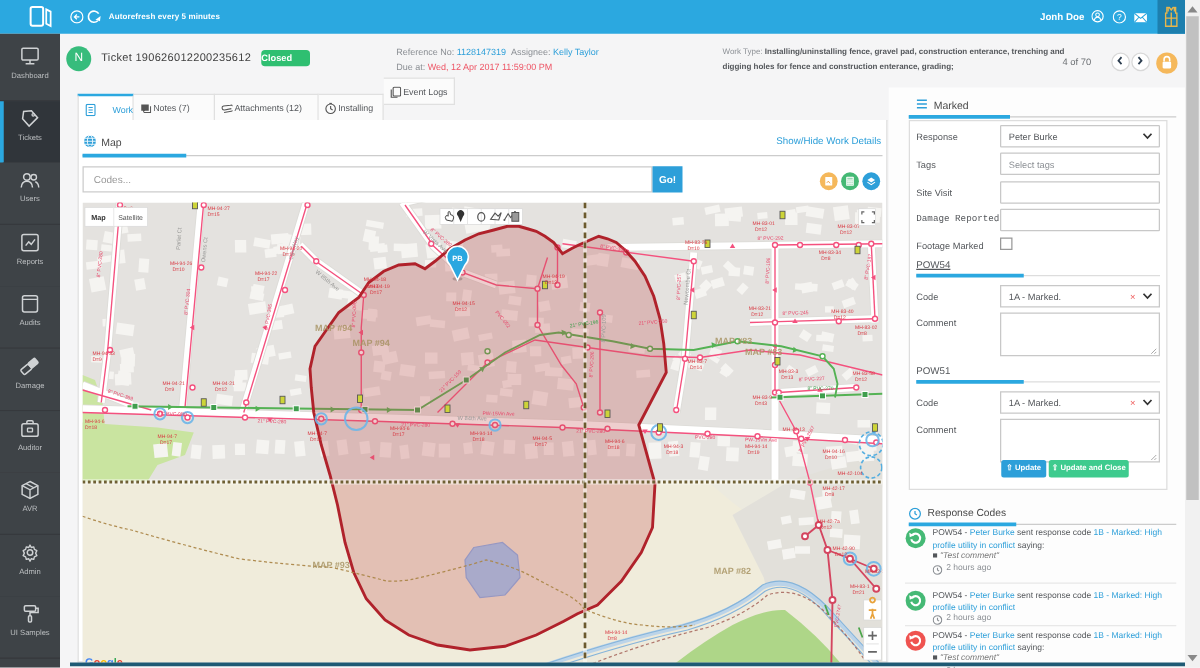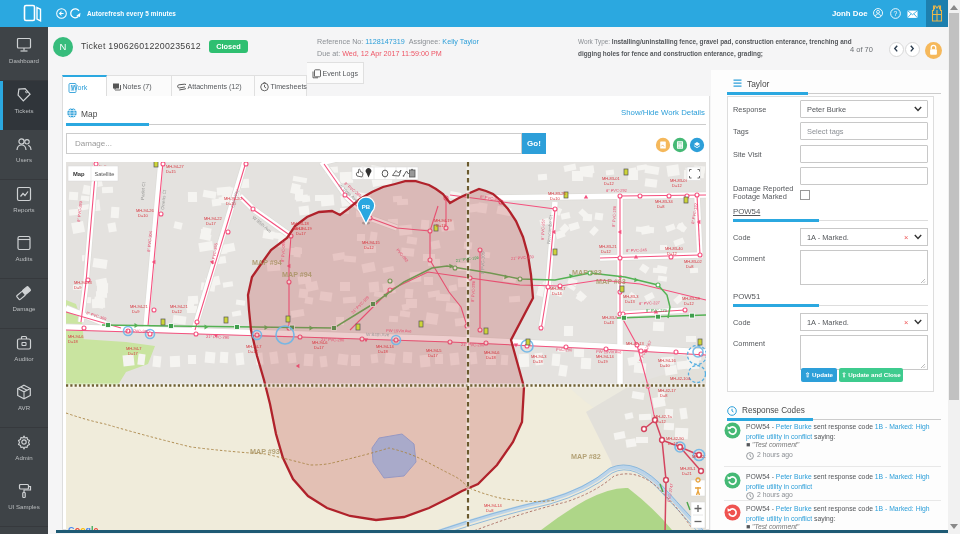--- a/index.html
+++ b/index.html
@@ -113,21 +113,21 @@
     <svg class="abs" style="left:15px;top:5px" width="18" height="18" viewBox="0 0 18 18">
       <rect x="4.5" y="2.5" width="9" height="4.5" rx="1" fill="none" stroke="#cfd2d4" stroke-width="1.2"></rect>
       <path d="M13.5 4.5 h2 v3.5 h-6.5 v2.5" fill="none" stroke="#cfd2d4" stroke-width="1.2"></path>
       <rect x="7.8" y="10.5" width="2.4" height="5" rx="0.8" fill="none" stroke="#cfd2d4" stroke-width="1.2"></rect>
     </svg>
     <div class="abs" style="left:0px;top:26px;width:48px;text-align:center;font-size:6.1px;color:#bcbfc1;">UI Samples</div>
   </div>
 
 <div class="abs" style="left:53px;top:37px;width:20px;height:20px;border-radius:50%;background:#37bc7c;color:#fff;font-size:9.5px;text-align:center;line-height:20px;">N</div>
 <div class="abs" style="left:81px;top:41px;font-size:8.8px;color:#3f3f3f;letter-spacing:0.25px;">Ticket 190626012200235612</div>
-<div class="abs" style="left:209px;top:40px;width:39px;height:13px;background:#2fbf71;border-radius:3px;color:#fff;font-size:7.4px;font-weight:bold;text-align:center;line-height:13px;">Closed</div>
+<div class="abs" style="left:209px;top:40px;width:39px;height:13px;background:#2fbf71;border-radius:3px;color:#fff;font-size:7.4px;font-weight:bold;line-height:13px;">Closed</div>
 <div class="abs" style="left:317px;top:37px;font-size:7.2px;color:#8b8f94;">Reference No: <span style="color:#2d9fd9">1128147319</span> &nbsp;Assignee: <span style="color:#2d9fd9">Kelly Taylor</span></div>
 <div class="abs" style="left:317px;top:49px;font-size:7.2px;color:#8b8f94;">Due at: <span style="color:#ee5565">Wed, 12 Apr 2017 11:59:00 PM</span></div>
 <div class="abs" style="left:578px;top:38px;font-size:6.4px;color:#8b8f94;">Work Type: <span style="color:#54575b;font-weight:bold;">Installing/uninstalling fence, gravel pad, construction enterance, trenching and</span></div>
 <div class="abs" style="left:578px;top:49.5px;font-size:6.4px;color:#54575b;font-weight:bold;">digging holes for fence and construction enterance, grading;</div>
 <div class="abs" style="left:850px;top:45px;font-size:7.5px;color:#6b6f73;">4 of 70</div>
 <div class="abs" style="left:888.5px;top:41.5px;width:15px;height:15px;border-radius:50%;background:#fff;border:1px solid #d8d8d8;"></div>
 <svg class="abs" style="left:887.5px;top:41px" width="16" height="16" viewBox="0 0 17 17">
     <path d="M9.8 5 L7.2 8 l2.6 3" fill="none" stroke="#2d3e50" stroke-width="1.5"></path>
   </svg>
 <div class="abs" style="left:904.5px;top:41.5px;width:15px;height:15px;border-radius:50%;background:#fff;border:1px solid #d8d8d8;"></div>
@@ -138,63 +138,63 @@
 <svg class="abs" style="left:925px;top:41.5px" width="17" height="17" viewBox="0 0 19 19">
 <rect x="5.7" y="8.2" width="7.6" height="6" rx="1" fill="#fff"></rect>
 <path d="M7 8 V6.2 a2.5 2.5 0 0 1 5 0 V8" fill="none" stroke="#fff" stroke-width="1.4"></path>
   </svg>
 
 <div class="abs" style="left:62px;top:75px;width:45px;height:22px;background:#fff;border:1px solid #ddd;border-top:2px solid #2ba8e0;border-bottom:1px solid #fff;color:#2d9fd9;font-size:7.1px;">
     <svg class="abs" style="left:5px;top:6px" width="9" height="10" viewBox="0 0 9 10">
       <rect x="1" y="0.5" width="7" height="9" rx="1" fill="none" stroke="#2d9fd9" stroke-width="0.9"></rect>
       <path d="M2.8 3 h3.4 M2.8 5 h3.4 M2.8 7 h3.4" stroke="#2d9fd9" stroke-width="0.8"></path>
     </svg>
-    <span class="abs" style="left:8px;top:6.5px;">Work</span>
+    <span class="abs" style="left:27px;top:6.5px;">Work</span>
   </div>
 <div class="abs" style="left:107px;top:75px;width:65px;height:22px;background:#fbfbfb;border:1px solid #e0e0e0;border-left:none;color:#54575b;font-size:7.1px;">
     <svg class="abs" style="left:5px;top:6px" width="9" height="10" viewBox="0 0 9 10">
       <path d="M1 1.5 h6 v5 h-3 l-1.5 1.5 v-1.5 h-1.5 Z" fill="#555"></path>
       <path d="M3 8 h5.5 v-5" fill="none" stroke="#555" stroke-width="0.9"></path>
     </svg>
     <span class="abs" style="left:15.5px;top:6.5px;">Notes (7)</span>
   </div>
 <div class="abs" style="left:172px;top:75px;width:83px;height:22px;background:#fbfbfb;border:1px solid #e0e0e0;border-left:none;color:#54575b;font-size:7.1px;">
     <svg class="abs" style="left:5px;top:6px" width="9" height="10" viewBox="0 0 9 10">
       <path d="M7.5 2.5 L4 6.8 a1.6 1.6 0 0 1 -2.6-1.9 L5.2 0.9 a2.4 2.4 0 0 1 3.6 3.2 L5 8.6" fill="none" stroke="#555" stroke-width="0.9" transform="rotate(40 4.5 4.5)"></path>
     </svg>
     <span class="abs" style="left:15.5px;top:6.5px;">Attachments (12)</span>
   </div>
 <div class="abs" style="left:255px;top:75px;width:52px;height:22px;background:#fbfbfb;border:1px solid #e0e0e0;border-left:none;color:#54575b;font-size:7.1px;">
     <svg class="abs" style="left:5px;top:6px" width="9" height="10" viewBox="0 0 9 10">
       <circle cx="4.5" cy="5" r="3.8" fill="none" stroke="#555" stroke-width="0.9"></circle>
       <path d="M4.5 2.8 V5 l1.6 1" fill="none" stroke="#555" stroke-width="0.9"></path>
       <path d="M3.5 0.7 h2" stroke="#555" stroke-width="0.9"></path>
     </svg>
-    <span class="abs" style="left:15.5px;top:6.5px;">Timesheets</span>
+    <span class="abs" style="left:15.5px;top:6.5px;">Installing</span>
   </div>
 <div class="abs" style="left:307px;top:62px;width:57px;height:22px;background:#fbfbfb;border:1px solid #e0e0e0;border-left:none;color:#54575b;font-size:7.1px;">
     <svg class="abs" style="left:5px;top:6px" width="9" height="10" viewBox="0 0 9 10">
       <rect x="2.5" y="0.8" width="6" height="7" rx="0.8" fill="none" stroke="#555" stroke-width="0.9"></rect>
       <path d="M1 2.5 v6.3 h5" fill="none" stroke="#555" stroke-width="0.9"></path>
     </svg>
     <span class="abs" style="left:15.5px;top:6.5px;">Event Logs</span>
   </div>
 <div class="abs" style="left:377px;top:96px;width:333px;height:1px;background:#ddd;"></div>
 
 <div class="abs" style="left:62px;top:96px;width:648px;height:434px;background:#fff;border:1px solid #ddd;border-top:none;"></div>
 <svg class="abs" style="left:67px;top:108px" width="10" height="10" viewBox="0 0 10 10">
 <circle cx="5" cy="5" r="4.7" fill="#2d9fd9"></circle>
     <ellipse cx="5" cy="5" rx="2.1" ry="4.7" fill="none" stroke="#fff" stroke-width="0.7"></ellipse>
     <path d="M0.3 5 h9.4 M1 2.6 h8 M1 7.4 h8" stroke="#fff" stroke-width="0.7" fill="none"></path>
   </svg>
 <div class="abs" style="left:81px;top:109px;font-size:8.4px;color:#4a4a4a;">Map</div>
 <div class="abs" style="left:555px;top:108px;width:150px;text-align:right;font-size:7.8px;color:#2d9fd9;">Show/Hide Work Details</div>
 <div class="abs" style="left:66px;top:124px;width:640px;height:1px;background:#ccc;"></div>
 <div class="abs" style="left:66px;top:123px;width:83px;height:2.5px;background:#2ba8e0;"></div>
-<div class="abs" style="left:66px;top:133px;width:456px;height:21px;background:#fff;border:1px solid #ccc;font-size:8px;color:#999;line-height:20px;padding-left:8px;">Damage...</div>
+<div class="abs" style="left:66px;top:133px;width:456px;height:21px;background:#fff;border:1px solid #ccc;font-size:8px;color:#999;line-height:20px;padding-left:8px;">Codes...</div>
 <div class="abs" style="left:522px;top:133px;width:24px;height:21px;background:#2d9fd9;color:#fff;font-size:8px;font-weight:bold;text-align:center;line-height:21px;">Go!</div>
 <svg class="abs" style="left:655px;top:137px" width="16" height="16" viewBox="-9.2 -9.2 18.4 18.4">
     <circle r="8.2" fill="#f5b85b"></circle>
     <g>
       <rect x="-3.2" y="-4" width="6.4" height="8" rx="0.6" fill="#fff"></rect>
       <path d="M-1.8 1.5 l1.4-1.6 1.6 2" stroke="#e89a3c" stroke-width="0.8" fill="none"></path>
     </g>
   </svg>
 <svg class="abs" style="left:672px;top:137px" width="16" height="16" viewBox="-9.2 -9.2 18.4 18.4">
     <circle r="8.2" fill="#45b975"></circle>
@@ -812,36 +812,36 @@
 <rect x="625" y="340" width="14" height="26" fill="#fff" stroke="#d5d5d5" stroke-width="0.5"></rect>
 <line x1="627" y1="353" x2="637" y2="353" stroke="#e8e8e8" stroke-width="1"></line>
 <path d="M632,343 v7 M628.5,346.5 h7" stroke="#666" stroke-width="1.3"></path>
 <path d="M628.5,359.5 h7" stroke="#666" stroke-width="1.3"></path>
 <text x="2" y="371" font-size="8.8" font-weight="bold" font-family="Liberation Sans"><tspan fill="#4285F4">G</tspan><tspan fill="#EA4335">o</tspan><tspan fill="#FBBC05">o</tspan><tspan fill="#4285F4">g</tspan><tspan fill="#34A853">l</tspan><tspan fill="#EA4335">e</tspan></text>
 </svg>
 <div class="abs" style="left:711px;top:70px;width:237px;height:461px;background:#fdfdfd;"></div>
 <svg class="abs" style="left:733px;top:79px" width="9" height="9" viewBox="0 0 9 9">
     <path d="M0.5 1.2 h8 M0.5 4.2 h8 M0.5 7.2 h8" stroke="#2d9fd9" stroke-width="1.3"></path>
   </svg>
-<div class="abs" style="left:747px;top:79px;font-size:8.4px;color:#4a4a4a;">Taylor</div>
+<div class="abs" style="left:747px;top:79px;font-size:8.4px;color:#4a4a4a;">Marked</div>
 <div class="abs" style="left:727px;top:93px;width:214px;height:1px;background:#ccc;"></div>
 <div class="abs" style="left:727px;top:92px;width:81px;height:2.5px;background:#2ba8e0;"></div>
 <div class="abs" style="left:727px;top:96px;width:207px;height:296px;background:#fff;border:1px solid #ddd;"></div>
 <div class="abs" style="left:733px;top:105px;font-size:7.4px;color:#54575b;">Response</div>
 <div class="abs" style="left:800px;top:100px;width:128px;height:18px;background:#fff;border:1px solid #c8c8c8;border-radius:1px;"></div>
 <div class="abs" style="left:807px;top:105px;font-size:7.4px;color:#54575b;">Peter Burke</div>
 <svg class="abs" style="left:914px;top:106px" width="8" height="6" viewBox="0 0 8 6">
     <path d="M0.8 1 L4 4.4 L7.2 1" fill="none" stroke="#333" stroke-width="1.4"></path>
   </svg>
 <div class="abs" style="left:733px;top:127px;font-size:7.4px;color:#54575b;">Tags</div>
 <div class="abs" style="left:800px;top:122px;width:128px;height:18px;background:#fff;border:1px solid #c8c8c8;border-radius:1px;"></div>
 <div class="abs" style="left:807px;top:127px;font-size:7.4px;color:#8b8f94;">Select tags</div>
 <div class="abs" style="left:733px;top:150px;font-size:7.4px;color:#54575b;">Site Visit</div>
 <div class="abs" style="left:800px;top:145px;width:128px;height:18px;background:#fff;border:1px solid #c8c8c8;border-radius:1px;"></div>
-<div class="abs" style="left:733px;top:184px;font-size:7.4px;color:#54575b;">Damage Reported</div>
+<div class="abs" style="left:733px;top:172px;font-size:7.4px;color:#54575b;font-family:Liberation Mono, monospace;">Damage Reported</div>
 <div class="abs" style="left:800px;top:167px;width:128px;height:18px;background:#fff;border:1px solid #c8c8c8;border-radius:1px;"></div>
 <div class="abs" style="left:733px;top:192px;font-size:7.4px;color:#54575b;">Footage Marked</div>
 <div class="abs" style="left:800px;top:190px;width:10px;height:10px;background:#fff;border:1px solid #999;"></div>
 <div class="abs" style="left:733px;top:207px;font-size:7.8px;color:#54575b;text-decoration:underline;">POW54</div>
 <div class="abs" style="left:733px;top:220px;width:195px;height:1px;background:#ddd;"></div>
 <div class="abs" style="left:733px;top:219px;width:86px;height:2.5px;background:#2ba8e0;"></div>
 <div class="abs" style="left:733px;top:233px;font-size:7.4px;color:#54575b;">Code</div>
 <div class="abs" style="left:800px;top:228px;width:128px;height:18px;background:#fff;border:1px solid #c8c8c8;"></div>
 <div class="abs" style="left:807px;top:233px;font-size:7.4px;color:#54575b;">1A - Marked.</div>
 <div class="abs" style="left:904px;top:232.5px;font-size:7.5px;color:#e55;">×</div>

